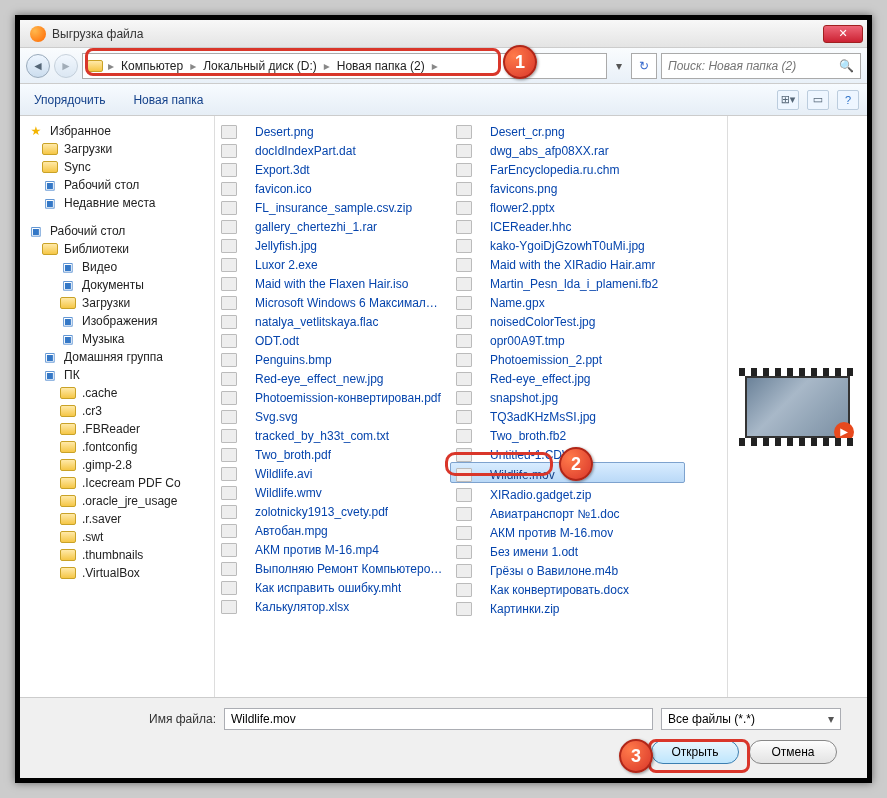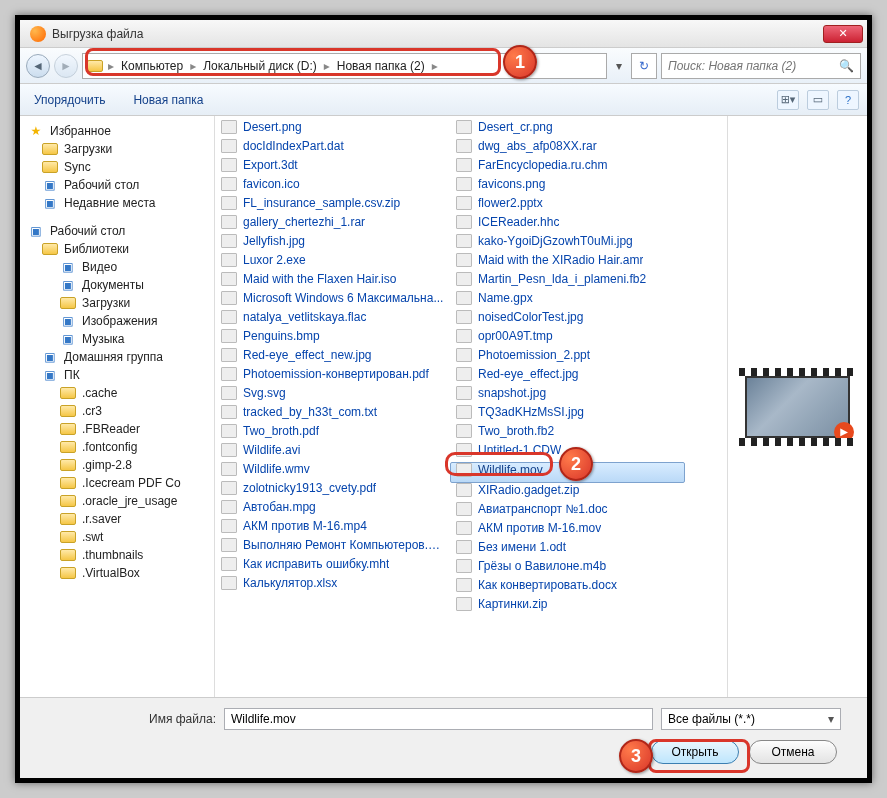--- a/index.html
+++ b/index.html
@@ -29,21 +29,21 @@
 .side-item{display:flex;align-items:center;gap:6px;padding:2px 4px;color:#222;cursor:pointer;white-space:nowrap}
 .side-item.lvl1{padding-left:18px}
 .side-item.lvl2{padding-left:36px}
 .si-icon{width:16px;height:14px;display:flex;align-items:center;justify-content:center;font-size:12px}
 .si-star{color:#f3b400}
 .si-folder{width:16px;height:12px;background:linear-gradient(#ffe9a8,#f5c646);border:1px solid #c9a227;border-radius:2px}
 .si-blue{color:#3478c7}
 .filepane{flex:1;display:flex;overflow:hidden}
 .filecols{flex:1;display:flex;padding:4px 0;overflow:hidden}
 .fcol{width:235px;display:flex;flex-direction:column}
-.frow{display:flex;align-items:flex-start;gap:6px;height:19px;padding:0 6px;cursor:pointer;white-space:nowrap;overflow:hidden}
+.frow{display:flex;align-items:flex-end;gap:18px;height:19px;padding:0 6px;cursor:pointer;white-space:nowrap;overflow:hidden}
 .frow.selected{background:linear-gradient(#d8ecff,#bad9f7);border:1px solid #7da2ce;border-radius:2px;height:21px;padding:0 5px}
 .frow .fname{color:#0645ad;text-decoration:none;overflow:hidden;text-overflow:ellipsis}
 .frow.selected .fname{color:#15428b}
 .ficon{width:16px;height:14px;background:#eee;border:1px solid #bbb;border-radius:1px;flex-shrink:0}
 .preview{width:140px;border-left:1px solid #ddd;background:#fff;display:flex;align-items:center;justify-content:center;padding:8px}
 .prevthumb{width:105px;height:62px;background:linear-gradient(135deg,#6b8299 0%,#a8b8c8 40%,#7a8fa3 100%);border:2px solid #333;position:relative}
 .prevthumb::before,.prevthumb::after{content:"";position:absolute;left:-8px;right:-8px;height:8px;background:repeating-linear-gradient(90deg,#222 0 6px,#fff 6px 12px)}
 .prevthumb::before{top:-10px}.prevthumb::after{bottom:-10px}
 .prevplay{position:absolute;right:-6px;bottom:-6px;width:20px;height:20px;background:#e8491d;border-radius:50%;color:#fff;display:flex;align-items:center;justify-content:center;font-size:10px}
 .footer{border-top:1px solid #ccc;background:#f0f0f0;padding:10px 26px 14px;display:flex;flex-direction:column;gap:10px}
@@ -282,20 +282,24 @@
               <div class="frow">
                 <span class="ficon"></span>
                 <span class="fname">Microsoft Windows 6 Максимальна...</span>
               </div>
               <div class="frow">
                 <span class="ficon"></span>
                 <span class="fname">natalya_vetlitskaya.flac</span>
               </div>
               <div class="frow">
                 <span class="ficon"></span>
+                <span class="fname">ODT.odt</span>
+              </div>
+              <div class="frow">
+                <span class="ficon"></span>
                 <span class="fname">Penguins.bmp</span>
               </div>
               <div class="frow">
                 <span class="ficon"></span>
                 <span class="fname">Red-eye_effect_new.jpg</span>
               </div>
               <div class="frow">
                 <span class="ficon"></span>
                 <span class="fname">Photoemission-конвертирован.pdf</span>
               </div>

